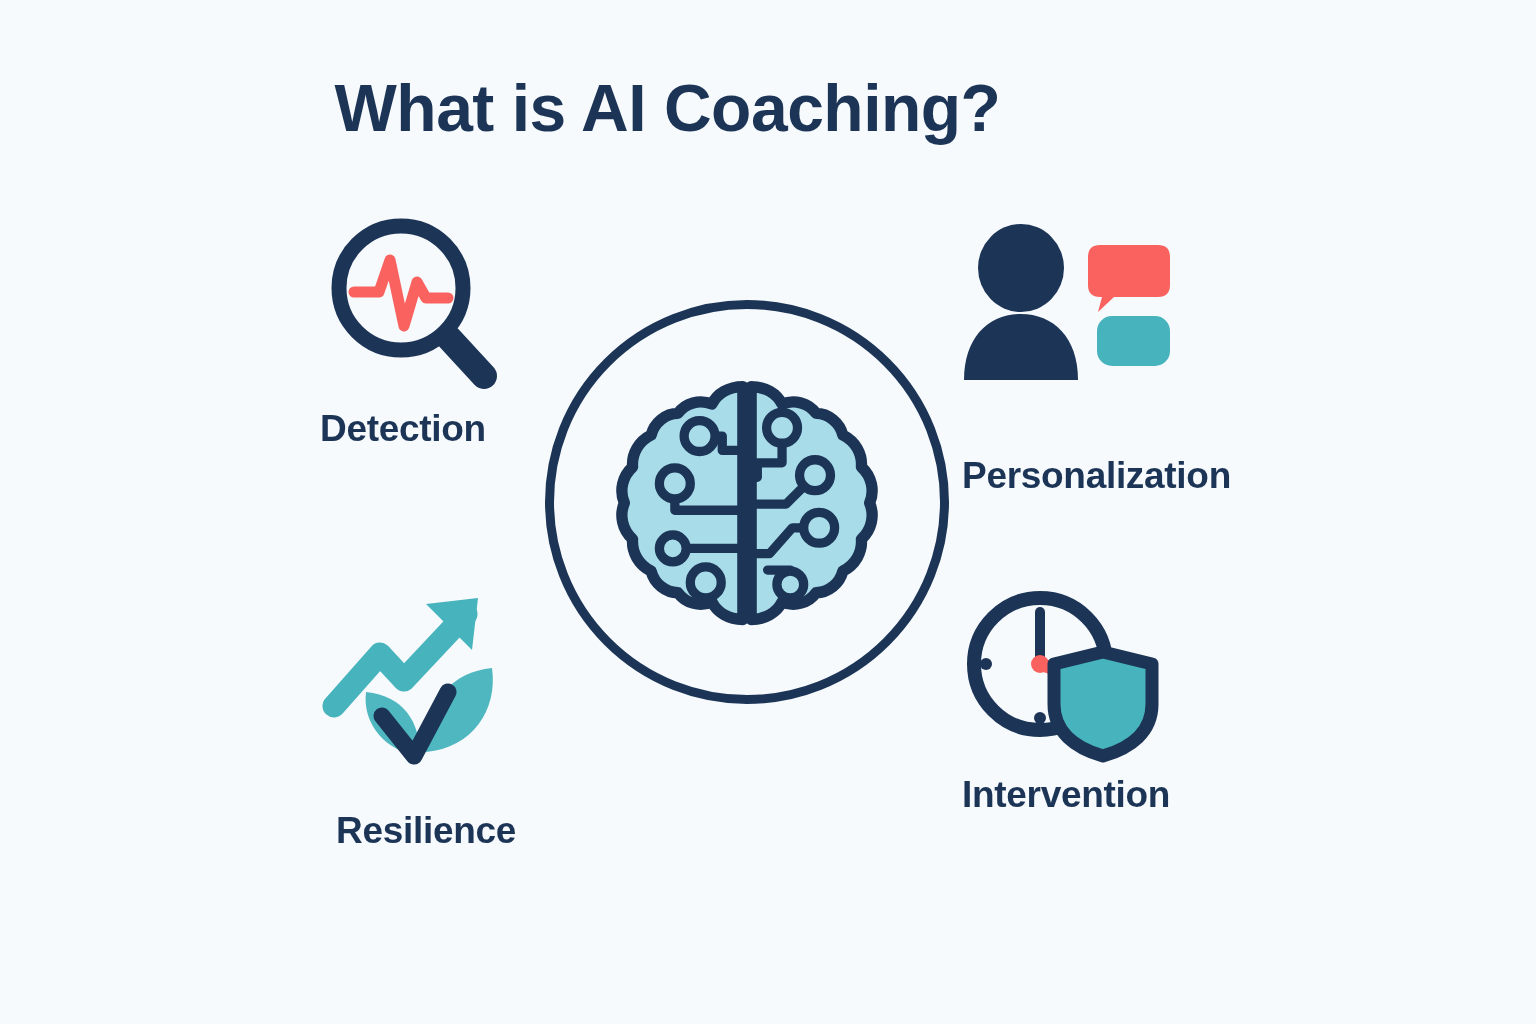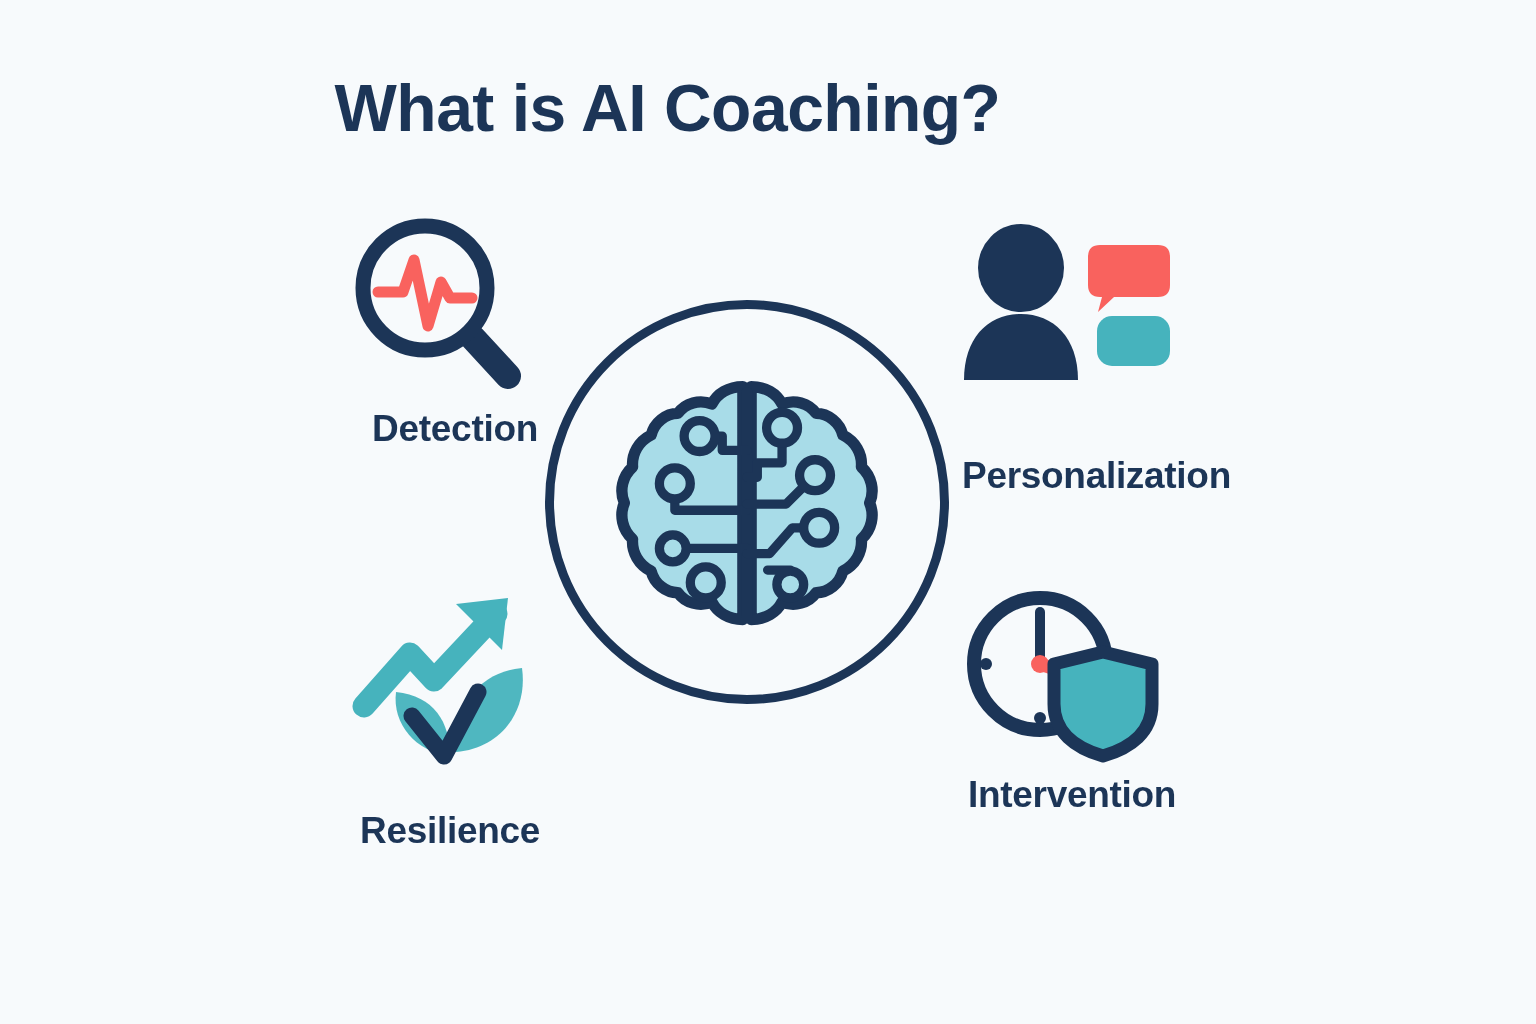--- a/index.html
+++ b/index.html
@@ -63,21 +63,21 @@
     width: 268px;
     height: 268px;
   }
 
   
   .node {
     position: absolute;
     display: flex;
     flex-direction: column;
   }
-  .node.left  { align-items: flex-end; margin-left: 24px; }
+  .node.left  { align-items: flex-start; }
   .node.right { align-items: flex-start; }
 
   .node-icon {
     position: relative;
   }
   .node-label {
     font-size: 37px;
     font-weight: bold;
     color: #1c3557;
     letter-spacing: -0.3px;
@@ -96,21 +96,21 @@
   #node-personalization .node-label { margin-top: 28px; margin-left: 6px; }
 
   
   #node-resilience { left: 322px; top: 588px; gap: 36px; }
   #node-resilience .node-icon  { width: 188px; height: 168px; }
   #node-resilience .node-label { margin-top: 20px; margin-left: 14px; }
 
   
   #node-intervention { left: 958px; top: 588px; }
   #node-intervention .node-icon  { width: 200px; height: 170px; }
-  #node-intervention .node-label { margin-top: 18px; margin-left: 10px; }
+  #node-intervention .node-label { margin-top: 18px; margin-left: 4px; }
 
   svg { display: block; overflow: visible; }
 </style>
 </head>
 <body>
 
 <div id="infographic">
 
   <div id="title">What is AI Coaching?</div>
 

